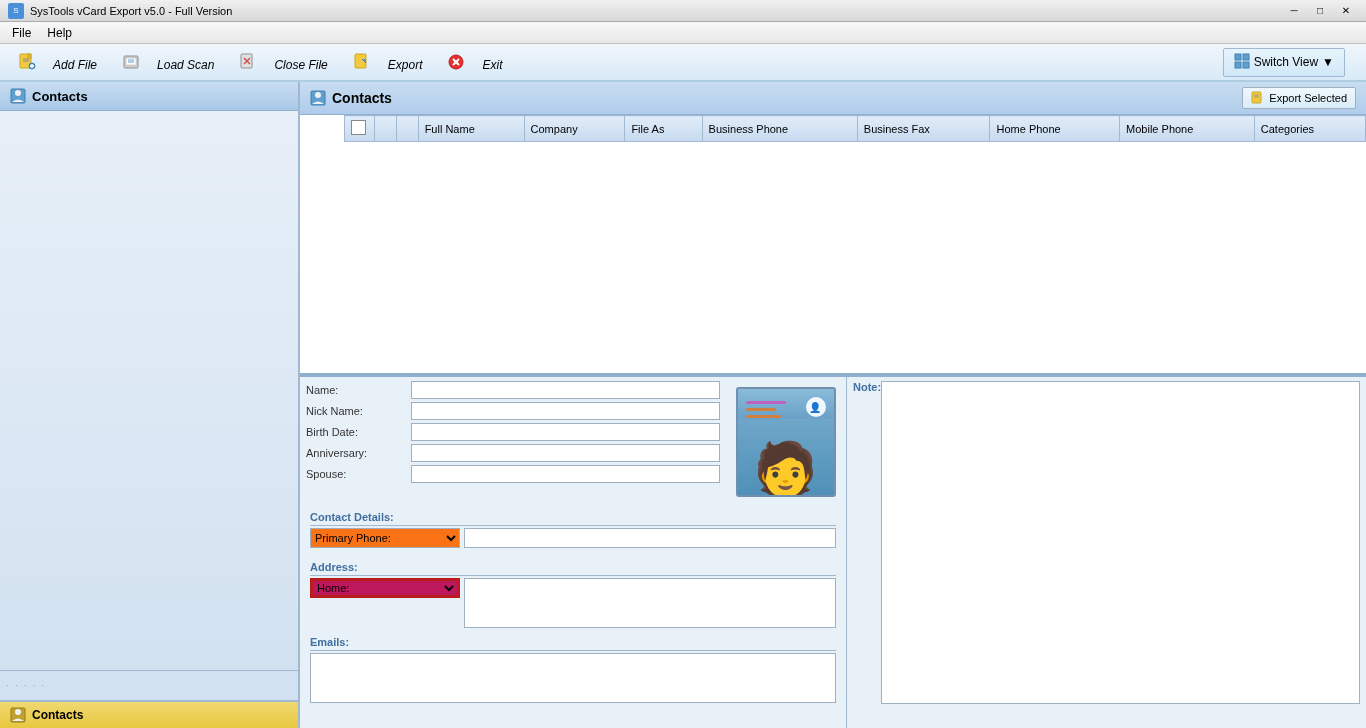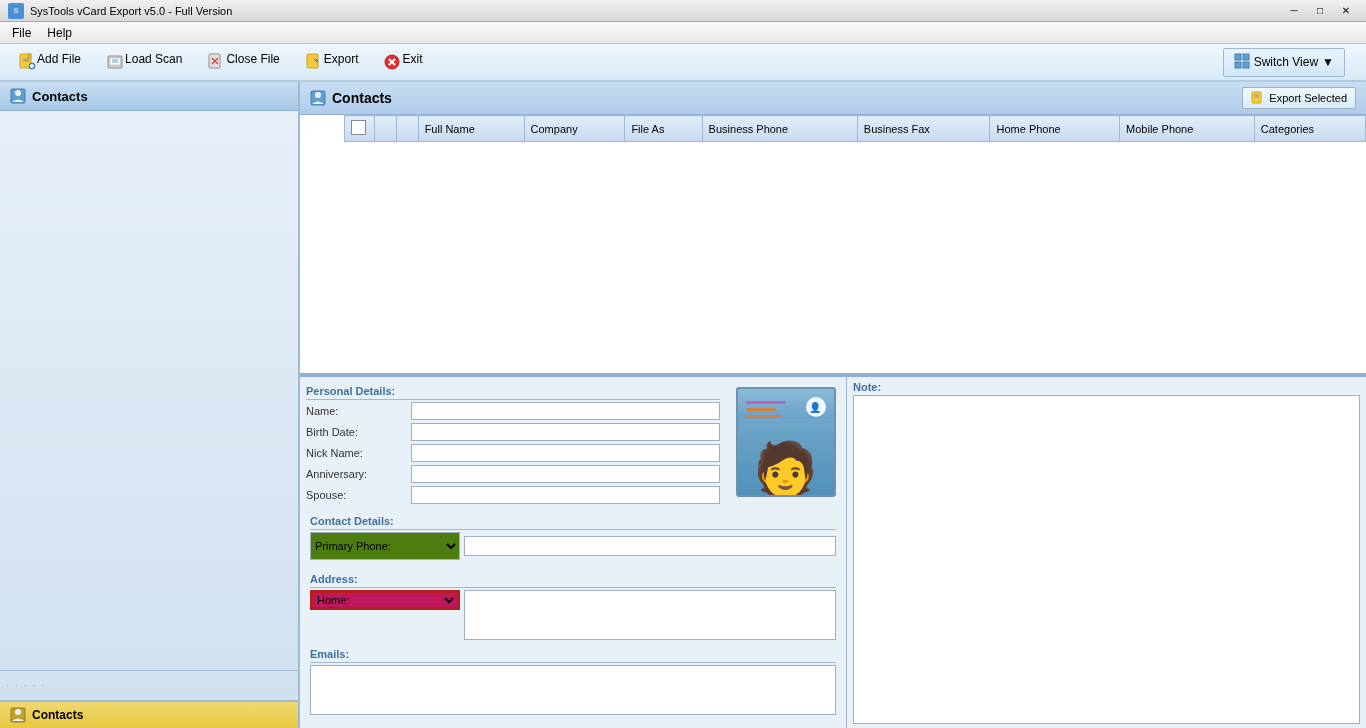--- a/index.html
+++ b/index.html
@@ -35,28 +35,29 @@
     .toolbar {
       background: linear-gradient(to bottom, #f0f6fc, #d8eaf8);
       height: 38px;
       display: flex;
       align-items: center;
       padding: 0 6px;
       border-bottom: 2px solid #b0cce0;
       gap: 2px;
     }
     .tool-btn {
-      display: flex; align-items: flex-start; gap: 0;
+      display: flex; align-items: flex-end; gap: 16px;
       padding: 4px 10px;
       cursor: pointer;
       border: 1px solid transparent;
       border-radius: 2px;
       font-size: 12px;
       background: transparent;
       white-space: nowrap;
+      font-style: italic;
     }
     .tool-btn-icon { width: 20px; height: 20px; display: flex; align-items: center; justify-content: center; }
     .toolbar-spacer { flex: 1; }
     .switch-view-btn {
       display: flex; align-items: center; gap: 4px;
       padding: 4px 10px;
       cursor: pointer;
       border: 1px solid #a0b8d0;
       border-radius: 2px;
       font-size: 12px;
@@ -181,24 +182,24 @@
       background: #e8f0f8;
     }
     .contact-details-row {
       display: flex;
       align-items: center;
       gap: 4px;
       margin-bottom: 3px;
     }
     .phone-select {
       width: 150px;
-      height: 28px;
-      border: 1px solid #a0b0c0;
-      font-size: 11px;
-      background: #4d7c0f;
+      height: 20px;
+      border: 1px solid #a0b0c0;
+      font-size: 11px;
+      background: #f97316;
     }
     .phone-input {
       flex: 1;
       height: 20px;
       border: 1px solid #a0b0c0;
       background: white;
       font-size: 11px;
     }
 
     
@@ -271,21 +272,21 @@
     .bottom-left {
       flex: 1;
       display: flex;
       flex-direction: column;
     }
     .bottom-right {
       width: 520px;
       min-width: 350px;
       border-left: 1px solid #a0b8d0;
       display: flex;
-      flex-direction: column;
+      flex-direction: row;
       padding: 4px 6px;
     }
     .note-label {
       color: #4070a0;
       font-weight: bold;
       font-size: 11px;
       margin-bottom: 2px;
     }
   </style>
 </head>
@@ -470,32 +471,31 @@
         </tbody>
       </table>
     </div>
 
     <div class="bottom-area">
 
       <div class="bottom-left">
 
         <div style="display: flex; padding: 4px 0 0 0;">
           <div style="flex: 1; padding: 0 6px;">
-            <div class="section-header">Personal Details:</div>
 
             <div class="field-row">
               <span class="field-label">Name:</span>
               <input class="field-input" type="text" value="" style="">
             </div>
             <div class="field-row">
-              <span class="field-label">Birth Date:</span>
+              <span class="field-label">Nick Name:</span>
               <input class="field-input" type="text" value="" style="">
             </div>
             <div class="field-row">
-              <span class="field-label">Nick Name:</span>
+              <span class="field-label">Birth Date:</span>
               <input class="field-input" type="text" value="" style="">
             </div>
             <div class="field-row">
               <span class="field-label">Anniversary:</span>
               <input class="field-input" type="text" value="" style="">
             </div>
             <div class="field-row">
               <span class="field-label">Spouse:</span>
               <input class="field-input" type="text" value="" style="">
             </div>

